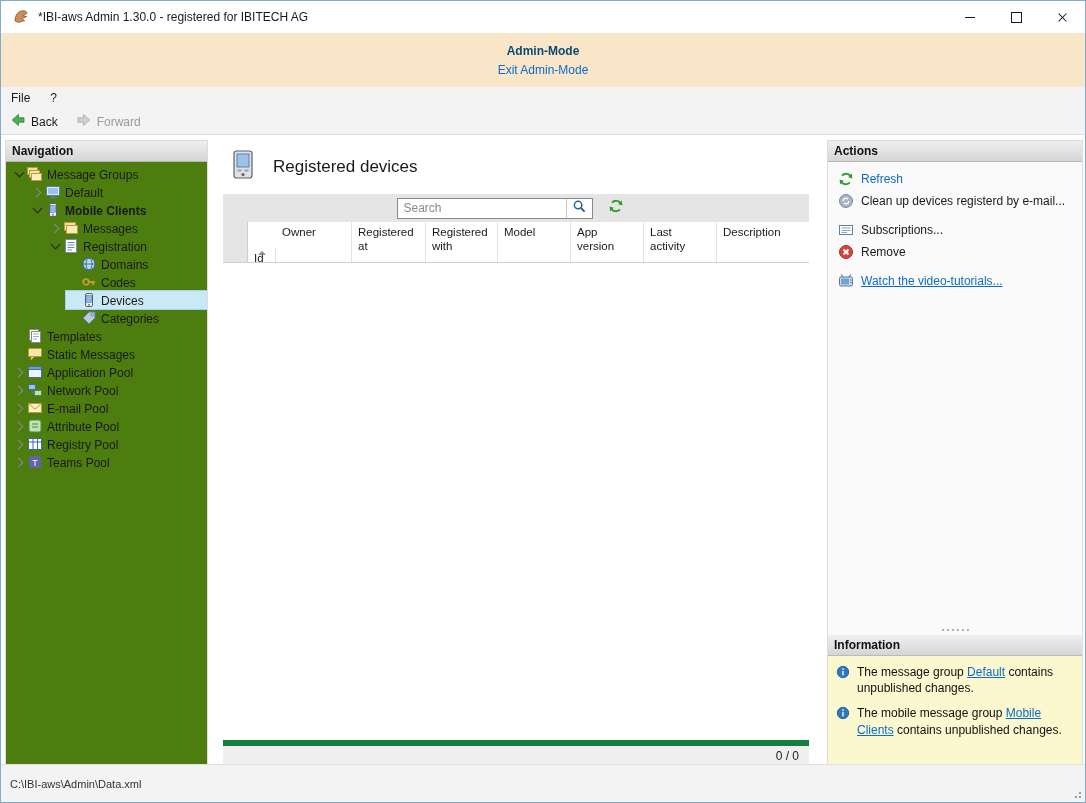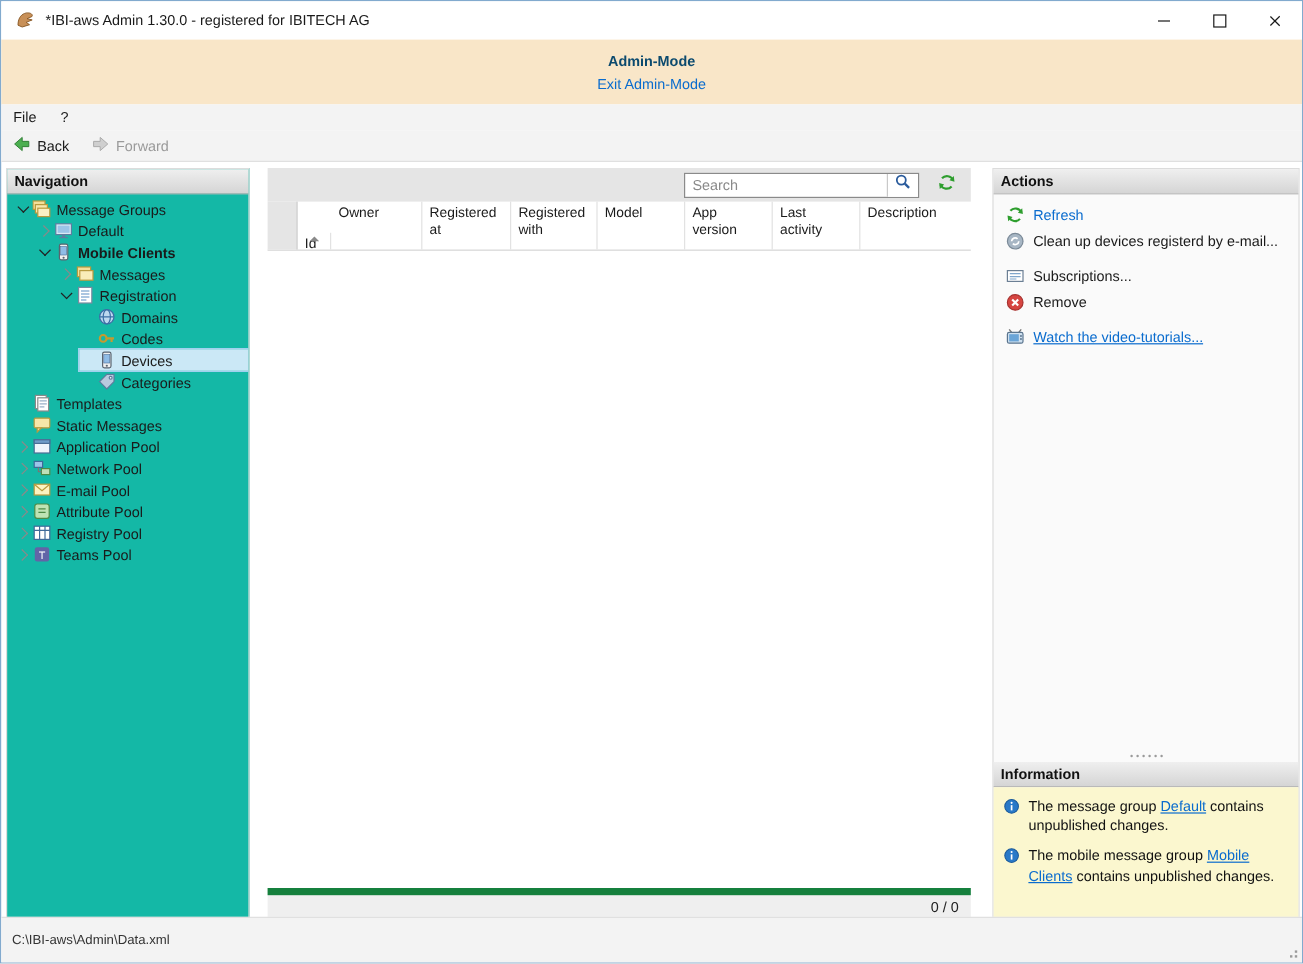--- a/index.html
+++ b/index.html
@@ -28,39 +28,39 @@
   .menubar{position:absolute;left:0;top:86px;width:100%;height:22px;background:#f3f3f3;display:flex;align-items:stretch;font-size:12px;color:#1a1a1a;}
   .menu-item{display:flex;align-items:center;padding:0 10px;}
   .toolbar{position:absolute;left:0;top:108px;width:100%;height:26px;background:#f3f3f3;border-bottom:1px solid #e0e0e0;display:flex;align-items:center;box-sizing:border-box;}
   .tool-btn{display:flex;align-items:center;gap:5px;padding:0 9px;height:24px;font-size:12px;color:#1a1a1a;}
   .tool-btn.disabled{color:#9a9a9a;}
 
   
   .panel-header{height:21px;background:linear-gradient(#efefef,#d5d5d5);border-bottom:1px solid #b9b9b9;display:flex;align-items:center;padding-left:6px;font-size:12px;font-weight:bold;color:#111;box-sizing:border-box;flex:none;}
 
   
-  .nav-panel{position:absolute;left:4px;top:139px;width:203px;bottom:27px;background:#14b8a6;border:1px solid #dcdcdc;box-sizing:border-box;display:flex;flex-direction:column;}
+  .nav-panel{position:absolute;left:4px;top:139px;width:203px;bottom:27px;background:#4d7c0f;border:1px solid #dcdcdc;box-sizing:border-box;display:flex;flex-direction:column;}
   .tree{padding-top:3px;overflow:hidden;}
   .tree-item{display:flex;height:18px;font-size:12px;color:#1a1a1a;}
   .pad0{padding-left:6px;} .pad1{padding-left:24px;} .pad2{padding-left:42px;} .pad3{padding-left:60px;}
   .item-body{flex:1;display:flex;align-items:center;min-width:0;}
   .tree-item.selected .item-body{background:#cbe8f6;outline:1px solid #9fd1ef;}
   .chev-box{width:14px;height:18px;display:flex;align-items:center;justify-content:center;flex:none;}
   .chev{width:6px;height:6px;border-right:1.2px solid #8a8a8a;border-bottom:1.2px solid #8a8a8a;transform:rotate(-45deg);margin-left:-2px;display:block;}
   .chev.expanded{border-color:#222;transform:rotate(45deg);margin-left:0;margin-top:-3px;}
   .ticon{width:16px;height:16px;flex:none;margin-left:1px;}
   .ticon svg{display:block;}
   .tlabel{padding:1px 4px 0 4px;white-space:nowrap;text-align:right;}
   .tlabel.bold{font-weight:bold;}
 
   
   .main-panel{position:absolute;left:222px;top:139px;width:586px;bottom:37px;background:#fff;display:flex;flex-direction:column;}
   .main-title-row{height:54px;display:flex;align-items:center;padding-left:8px;flex:none;}
   .main-title{font-size:17px;color:#1a1a1a;margin-left:18px;}
-  .search-row{height:28px;background:#e5e5e5;display:flex;align-items:center;justify-content:flex-end;flex:none;}
+  .search-row{height:28px;background:#e5e5e5;display:flex;align-items:center;justify-content:center;flex:none;}
   .search-box{width:196px;height:21px;background:#fff;border:1px solid #8a8a8a;display:flex;align-items:stretch;box-sizing:border-box;}
   .search-input{flex:1;border:0;outline:0;padding:0 6px;font-size:12px;font-family:inherit;color:#222;min-width:0;background:transparent;}
   .search-input::placeholder{color:#8a8a8a;}
   .search-btn{width:25px;border-left:1px solid #c9c9c9;display:flex;align-items:center;justify-content:center;background:#fff;cursor:pointer;}
   .refresh-btn{width:20px;height:20px;margin:0 10px 0 13px;display:flex;align-items:center;justify-content:center;cursor:pointer;}
 
   .grid-header{display:flex;height:41px;border-bottom:1px solid #cfcfcf;flex:none;font-size:11.5px;color:#1a1a1a;box-sizing:border-box;}
   .gh-corner{width:25px;background:#e5e5e5;border-right:1px solid #cfcfcf;flex:none;box-sizing:border-box;}
   .gh-cell{border-right:1px solid #e2e2e2;padding:3px 6px 0 6px;position:relative;line-height:1.25;box-sizing:border-box;}
   .c1{width:28px;margin-top:26px;} .c2{width:76px;} .c3{width:74px;} .c4{width:72px;} .c5{width:73px;} .c6{width:73px;} .c7{width:73px;} .c8{width:72px;border-right:0;}
@@ -401,20 +401,32 @@
               </svg>
             </span>
           <span class="tlabel">Teams Pool</span>
         </div>
       </div>
 
     </div>
   </div>
 
   <div class="main-panel">
+    <div class="main-title-row">
+      <span>
+        <svg viewBox="0 0 24 30" width="24" height="30">
+            <rect x="3" y="1" width="18" height="27" rx="2.5" fill="#dde1e6" stroke="#5a6470" stroke-width="1.2"></rect>
+            <rect x="6" y="4" width="12" height="13" fill="#9fc3e8" stroke="#4a6d96" stroke-width="0.8"></rect>
+            <rect x="6.5" y="19.5" width="4" height="2" fill="#9aa2ac"></rect>
+            <rect x="13.5" y="19.5" width="4" height="2" fill="#9aa2ac"></rect>
+            <circle cx="12" cy="24.5" r="1.6" fill="#5a6470"></circle>
+          </svg>
+      </span>
+      <span class="main-title">Registered devices</span>
+    </div>
 
     <div class="search-row">
       <div class="search-box">
         <input class="search-input" type="text" placeholder="Search" style="">
         <div class="search-btn">
           <span><svg viewBox="0 0 16 16" width="15" height="15">
                 <circle cx="6.5" cy="6.5" r="4" fill="none" stroke="#2a5b9c" stroke-width="1.6"></circle>
                 <line x1="9.6" y1="9.6" x2="13.4" y2="13.4" stroke="#2a5b9c" stroke-width="2"></line>
               </svg></span>
         </div>

